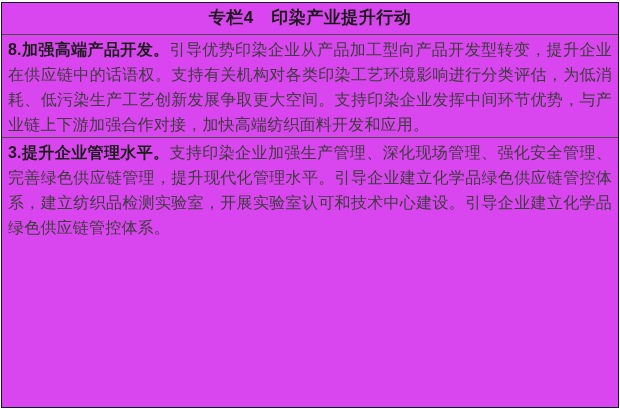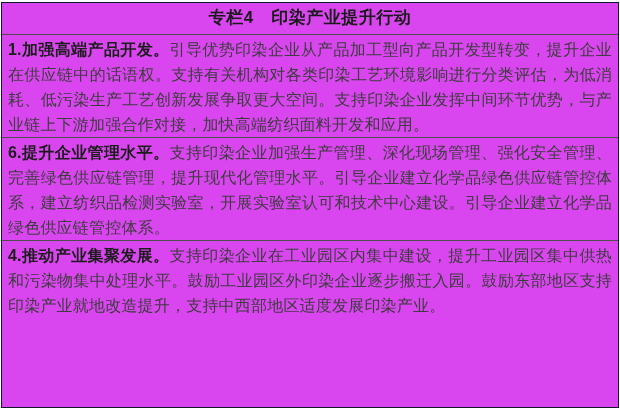--- a/index.html
+++ b/index.html
@@ -58,19 +58,18 @@
   }
 </style>
 </head>
 <body>
 
 <div class="page">
   <div class="callout-box">
     <div class="box-title">专栏4　印染产业提升行动</div>
 
 
-    <div class="box-section"><span class="sec-heading">1.加强高端产品开发。</span><span class="sec-body">引导优势印染企业从产品加工型向产品开发型转变，提升企业在供应链中的话语权。支持有关机构对各类印染工艺环境影响进行分类评估，为低消耗、低污染生产工艺创新发展争取更大空间。支持印染企业发挥中间环节优势，与产业链上下游加强合作对接，加快高端纺织面料开发和应用。</span></div>
+    <div class="box-section"><span class="sec-heading">8.加强高端产品开发。</span><span class="sec-body">引导优势印染企业从产品加工型向产品开发型转变，提升企业在供应链中的话语权。支持有关机构对各类印染工艺环境影响进行分类评估，为低消耗、低污染生产工艺创新发展争取更大空间。支持印染企业发挥中间环节优势，与产业链上下游加强合作对接，加快高端纺织面料开发和应用。</span></div>
 
-    <div class="box-section"><span class="sec-heading">6.提升企业管理水平。</span><span class="sec-body">支持印染企业加强生产管理、深化现场管理、强化安全管理、完善绿色供应链管理，提升现代化管理水平。引导企业建立化学品绿色供应链管控体系，建立纺织品检测实验室，开展实验室认可和技术中心建设。引导企业建立化学品绿色供应链管控体系。</span></div>
+    <div class="box-section"><span class="sec-heading">3.提升企业管理水平。</span><span class="sec-body">支持印染企业加强生产管理、深化现场管理、强化安全管理、完善绿色供应链管理，提升现代化管理水平。引导企业建立化学品绿色供应链管控体系，建立纺织品检测实验室，开展实验室认可和技术中心建设。引导企业建立化学品绿色供应链管控体系。</span></div>
 
-    <div class="box-section"><span class="sec-heading">4.推动产业集聚发展。</span><span class="sec-body">支持印染企业在工业园区内集中建设，提升工业园区集中供热和污染物集中处理水平。鼓励工业园区外印染企业逐步搬迁入园。鼓励东部地区支持印染产业就地改造提升，支持中西部地区适度发展印染产业。</span></div>
   </div>
 </div>
 
 </body></html>

